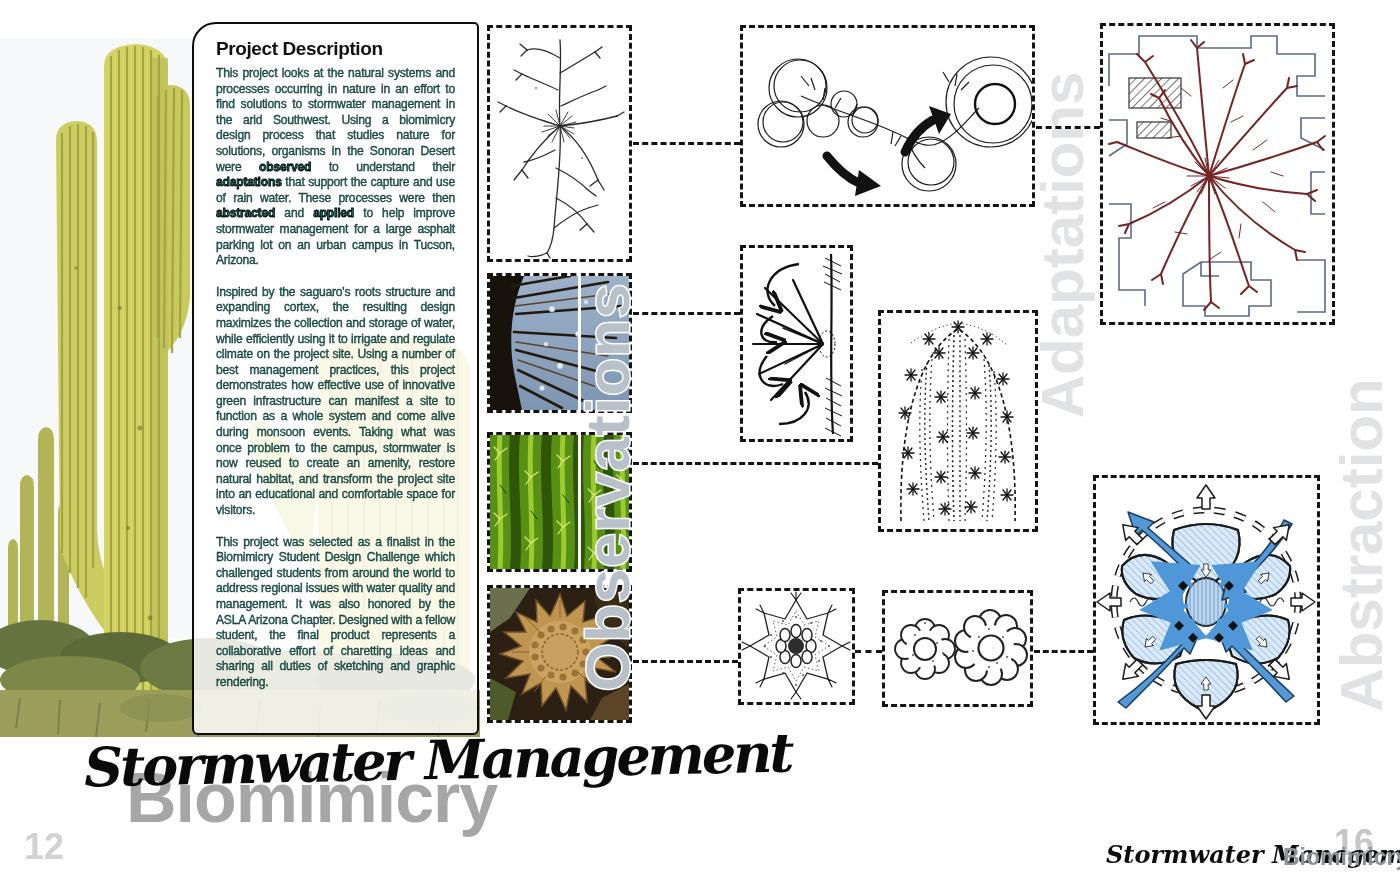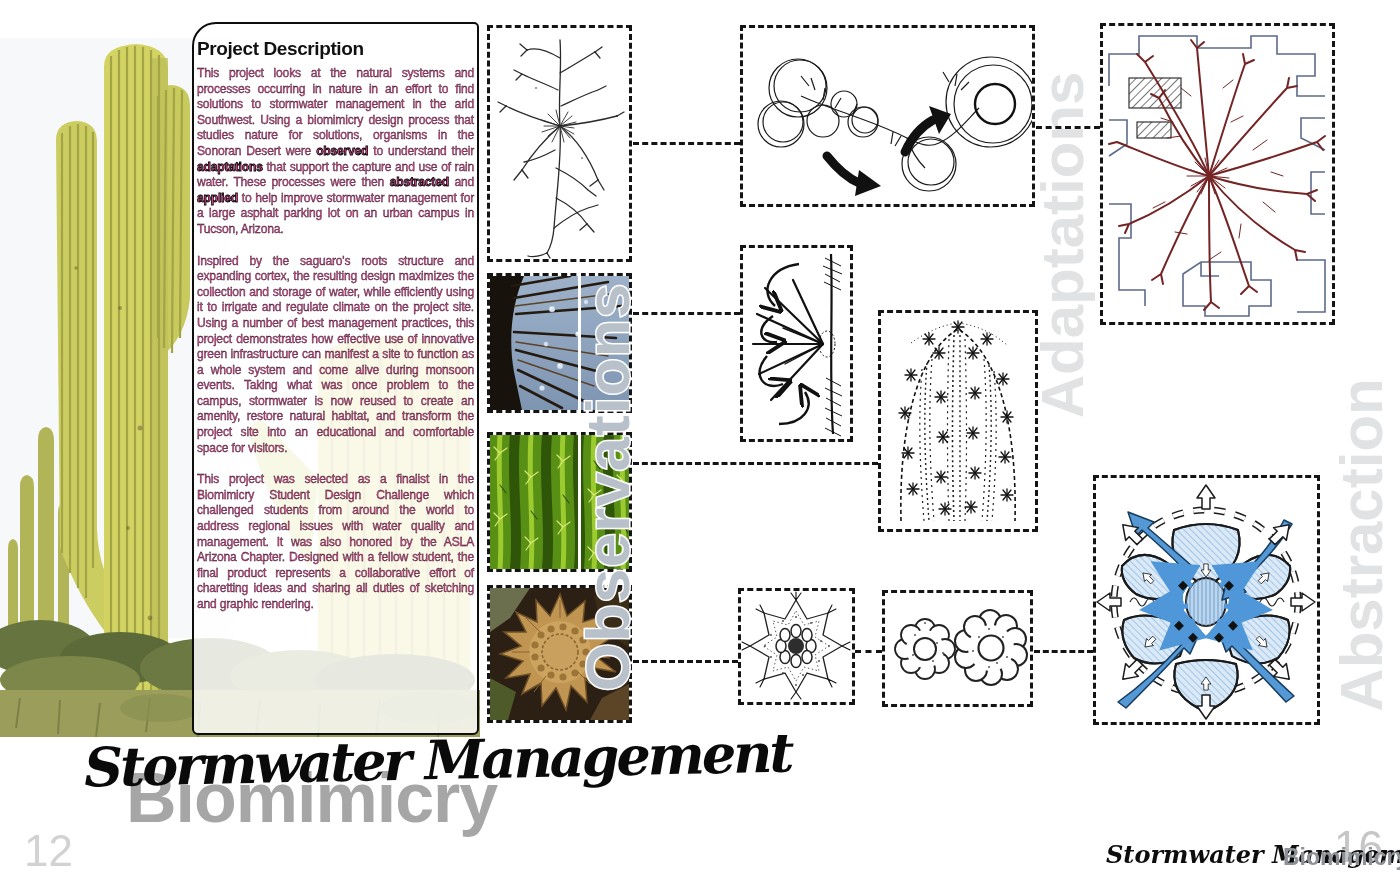--- a/index.html
+++ b/index.html
@@ -11,24 +11,24 @@
   .dbox{position:absolute;border:3px dashed #141414;background:#fff;box-sizing:border-box;z-index:2;overflow:hidden;}
   .connector{position:absolute;border-top:3px dashed #141414;height:0;z-index:2;}
 
   
   .left-photo{position:absolute;left:0;top:8px;width:480px;height:729px;z-index:0;}
 
   
   .desc-box{position:absolute;left:192px;top:22px;width:287px;height:713px;
             border:2.5px solid #0d0d0d;border-radius:24px 5px 6px 6px;
             background:rgba(255,255,255,0.84);box-sizing:border-box;
-            padding:12px 3px 8px;z-index:3;}
+            padding:12px 22px 8px;z-index:3;}
   .desc-title{font-size:19px;font-weight:bold;letter-spacing:-0.4px;margin:2px 0 6px;}
   .desc-p{font-size:12.1px;line-height:1.29;text-align:justify;letter-spacing:-0.2px;
-          margin:0 0 16px;color:#ec4899;-webkit-text-stroke:0.35px #131313;}
+          margin:0 0 16px;color:#0f766e;-webkit-text-stroke:0.35px #131313;}
   .desc-p b{font-weight:bold;-webkit-text-stroke:0.8px #000;}
 
   
   .vlabel{position:absolute;font-weight:bold;white-space:nowrap;text-align:center;
           transform:rotate(-90deg);line-height:1;}
   .obs-label{left:352px;top:452px;width:520px;height:70px;font-size:62px;
              color:rgba(178,188,198,0.92);-webkit-text-stroke:3px #ffffff;paint-order:stroke fill;
              text-shadow:0 0 2px #fff;z-index:5;letter-spacing:1px;}
   .adapt-label{left:833px;top:215px;width:460px;height:60px;font-size:60px;color:#e0e2e4;z-index:1;}
   .abstr-label{left:1132px;top:515px;width:460px;height:60px;font-size:60px;color:#e0e2e4;z-index:1;}
@@ -36,21 +36,21 @@
   .white-line{position:absolute;left:578px;top:273px;width:3px;height:300px;background:#fff;z-index:5;}
 
   
   .script-title{position:absolute;left:84px;top:728px;font-family:"DejaVu Serif",serif;
                 font-style:italic;font-weight:bold;font-size:54px;letter-spacing:-3px;
                 color:#0a0a0a;transform:rotate(-1.2deg);z-index:7;white-space:nowrap;}
   .big-sub{position:absolute;left:126px;top:758px;font-size:70px;font-weight:bold;
            color:#a6a6a6;z-index:6;white-space:nowrap;letter-spacing:-1px;}
 
   
-  .pagenum{position:absolute;font-size:44px;font-weight:normal;color:#d2d2d2;z-index:6;}
+  .pagenum{position:absolute;font-size:36px;font-weight:bold;color:#d2d2d2;z-index:6;}
   .pg-left{left:24px;top:826px;}
   .pg-right{left:1334px;top:822px;color:#c6c6c6;}
   .footer-script{position:absolute;left:1106px;top:840px;font-family:"DejaVu Serif",serif;
                  font-style:italic;font-weight:bold;font-size:24px;color:#0d0d0d;z-index:7;white-space:nowrap;}
   .footer-bold{position:absolute;left:1283px;top:844px;font-size:23px;font-weight:bold;
                color:#8f9296;z-index:7;white-space:nowrap;}
 </style>
 </head>
 <body>
 

